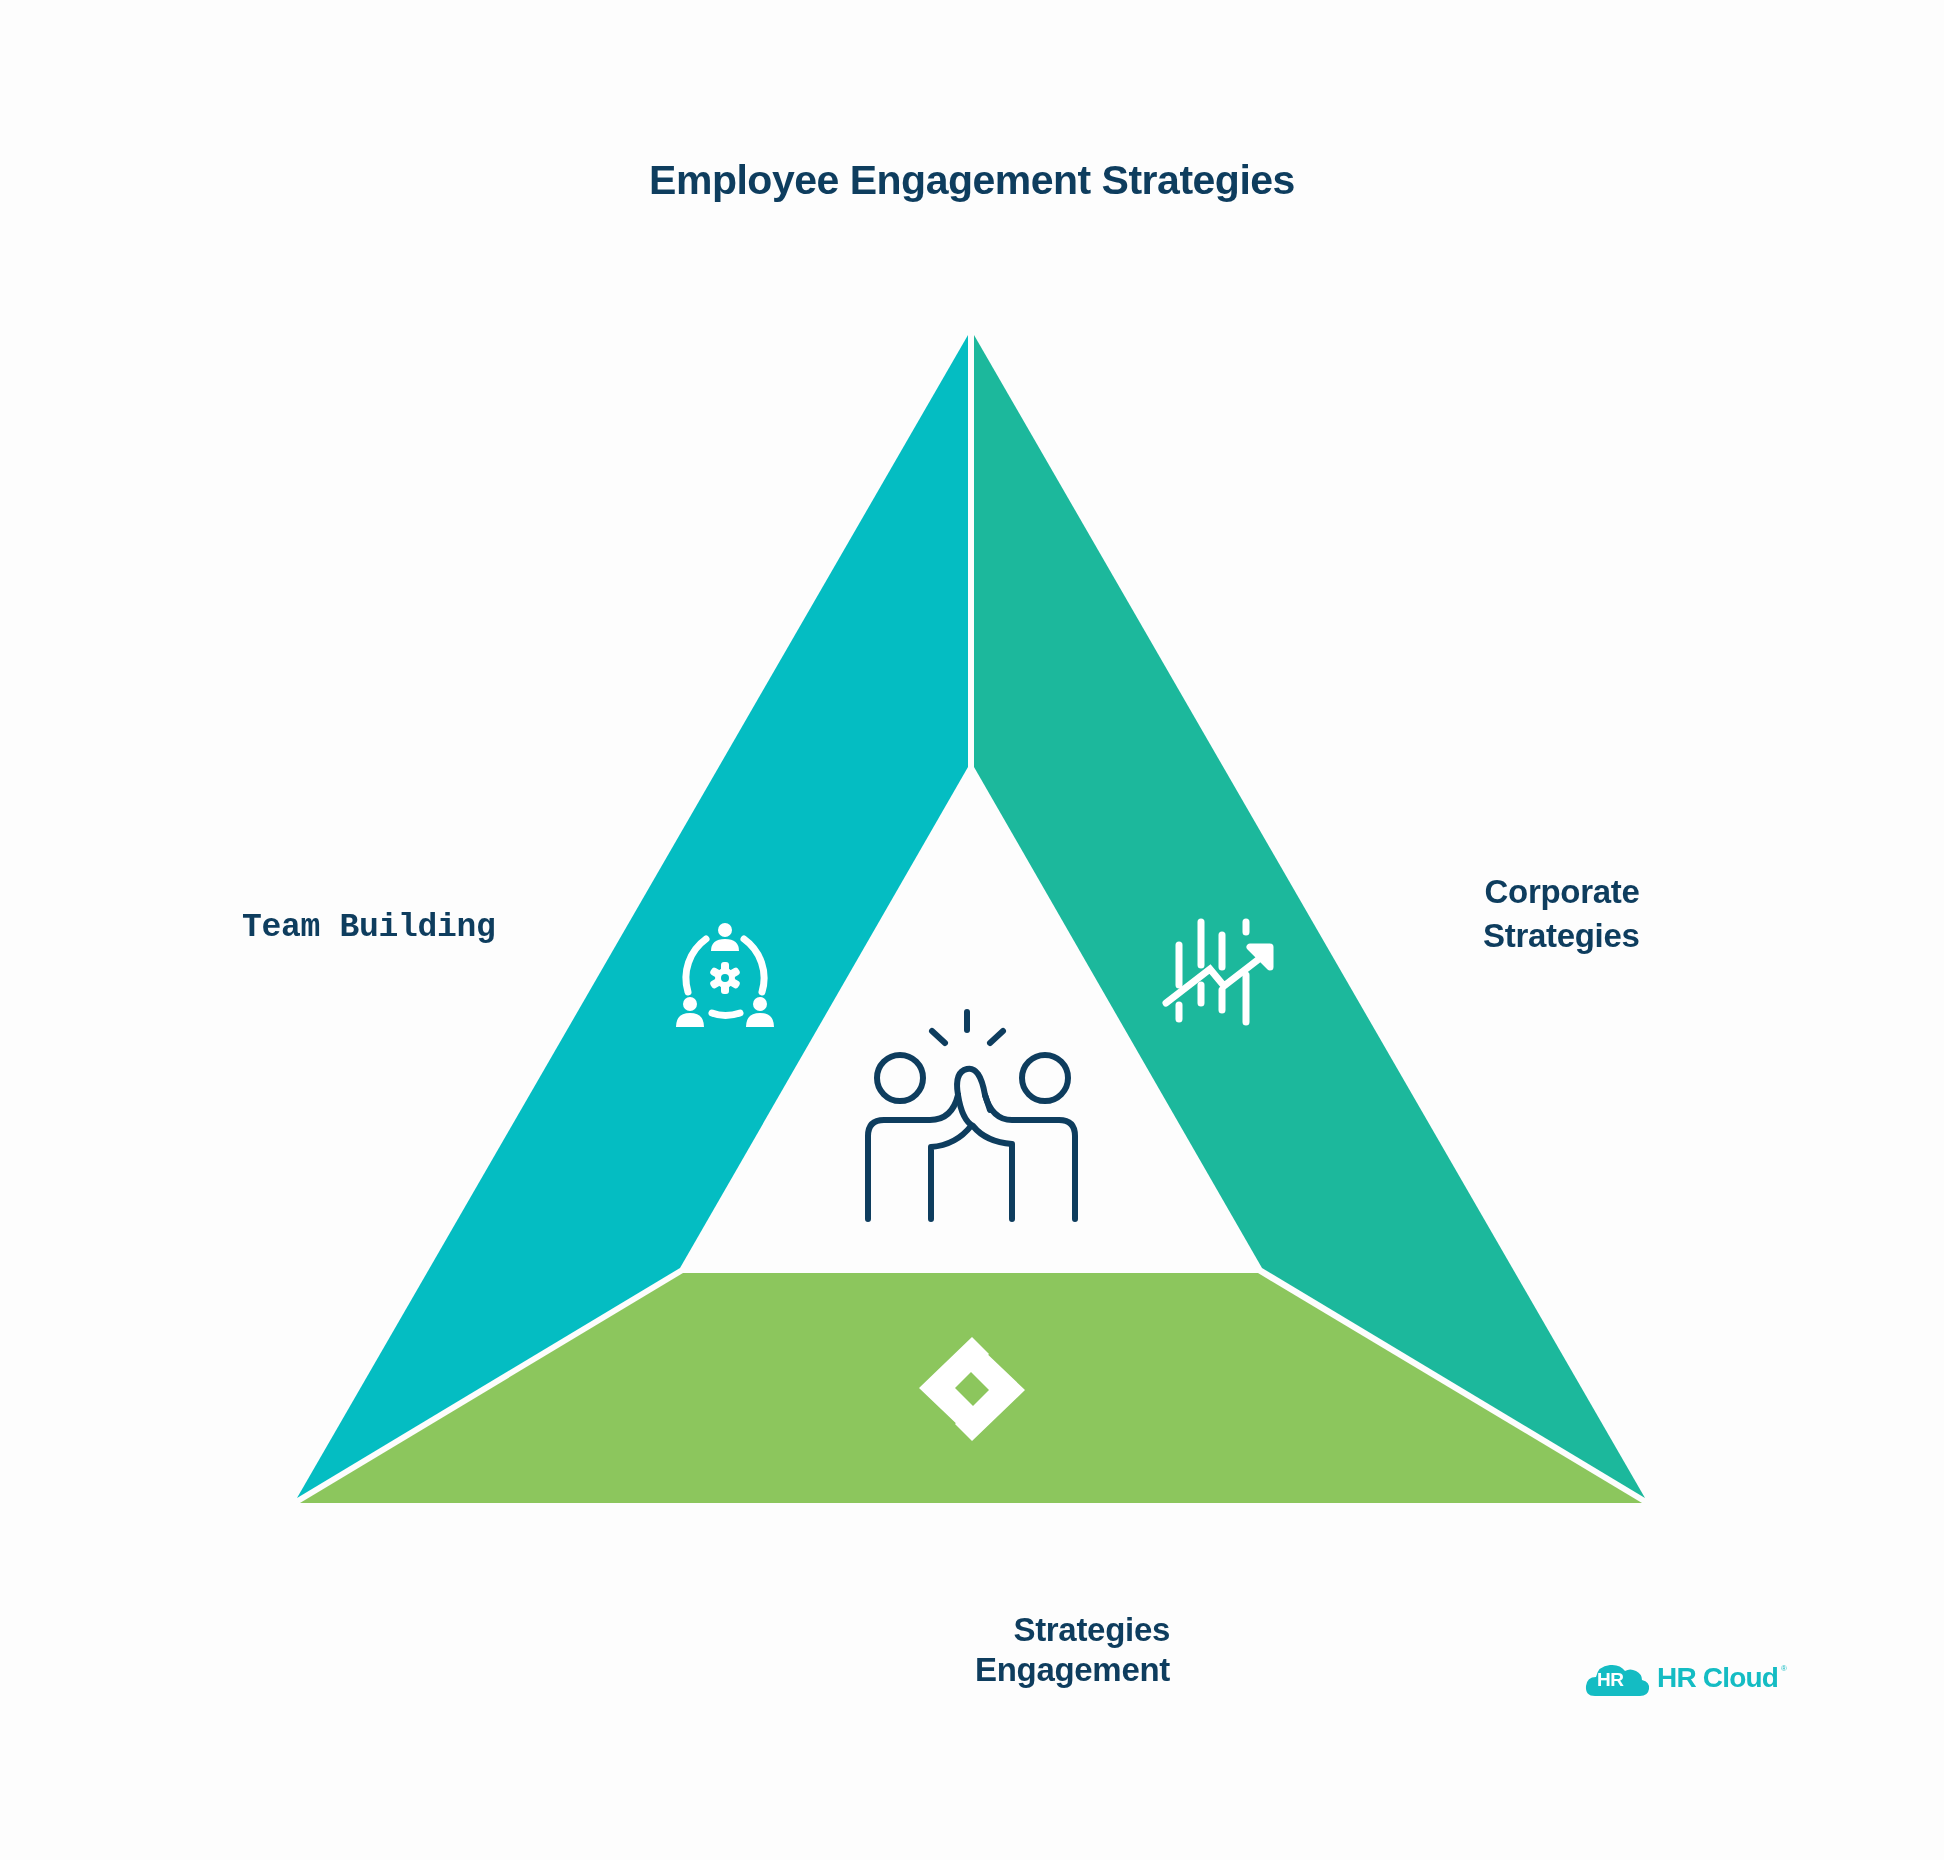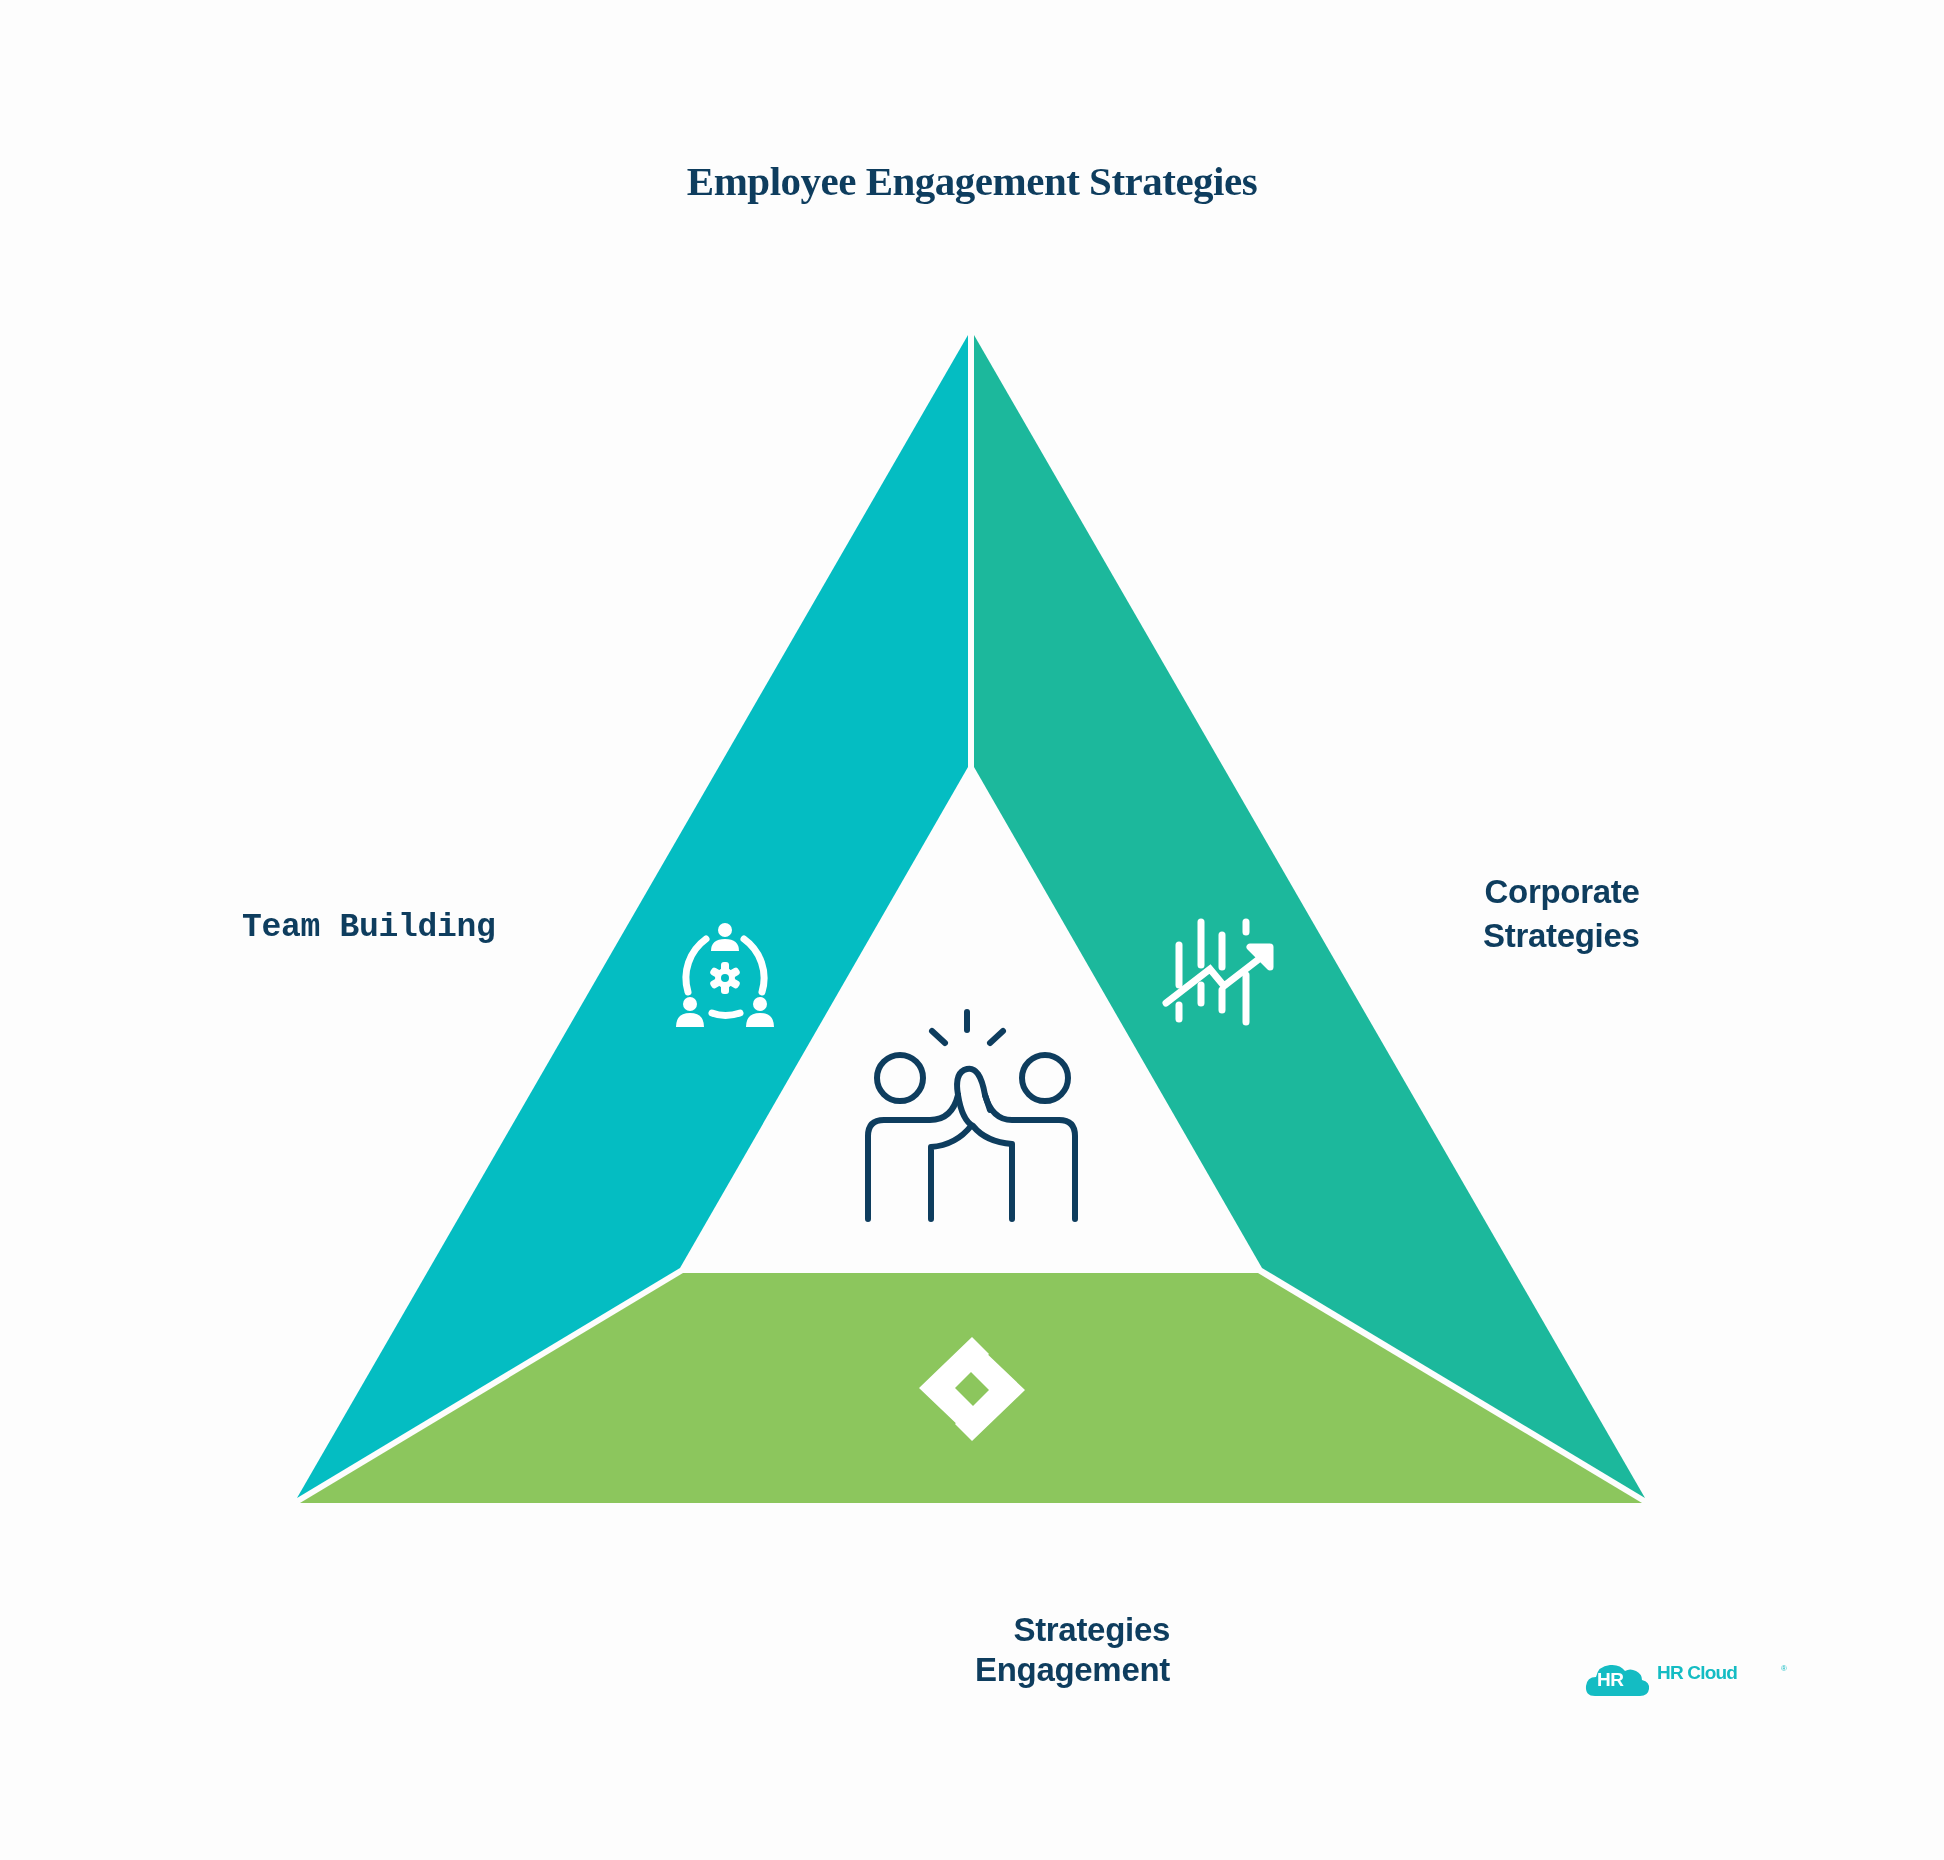--- a/index.html
+++ b/index.html
@@ -6,34 +6,33 @@
   body {
     width: 1944px; height: 1860px; position: relative; overflow: hidden;
     background: #fdfdfd;
     font-family: "Liberation Sans", "DejaVu Sans", sans-serif;
     color: #0e3d5e;
   }
   .title {
     position: absolute; left: 0; width: 1944px; top: 157px;
     text-align: center; font-weight: bold; font-size: 41px; letter-spacing: -0.5px;
     color: #0e3d5e;
-    font-family: Liberation Serif, serif;
   }
   .diagram { position: absolute; left: 0; top: 0; width: 1944px; height: 1860px; }
   .label {
     position: absolute; font-weight: bold; font-size: 33px; line-height: 44px;
     color: #0e3d5e; letter-spacing: -0.3px;
   }
   .label-team { left: 242px; top: 906px; font-family: Liberation Mono, monospace; }
   .label-corp { left: 1483px; top: 870px; }
   .label-eng { left: 770px; width: 400px; top: 1610px; text-align: center; line-height: 40px; }
   .label span { display: block; text-align: right; }
   .logo { position: absolute; left: 1585px; top: 1628px; width: 210px; height: 40px; margin-top: 32px; }
   .logo-text {
-    position: absolute; left: 72px; top: 2px; font-weight: bold; font-size: 19px;
+    position: absolute; left: 72px; top: 2px; font-weight: bold; font-size: 28px;
     color: #14bcc3; letter-spacing: -0.8px; white-space: nowrap;
   }
   .logo-reg { position: absolute; left: 196px; top: 4px; font-size: 8px; color: #14bcc3; }
   .logo-cloud-text {
     position: absolute; left: 12px; top: 9px; font-weight: bold; font-size: 19px; color: #ffffff;
     letter-spacing: -0.5px;
   }
 </style>
 </head>
 <body>

